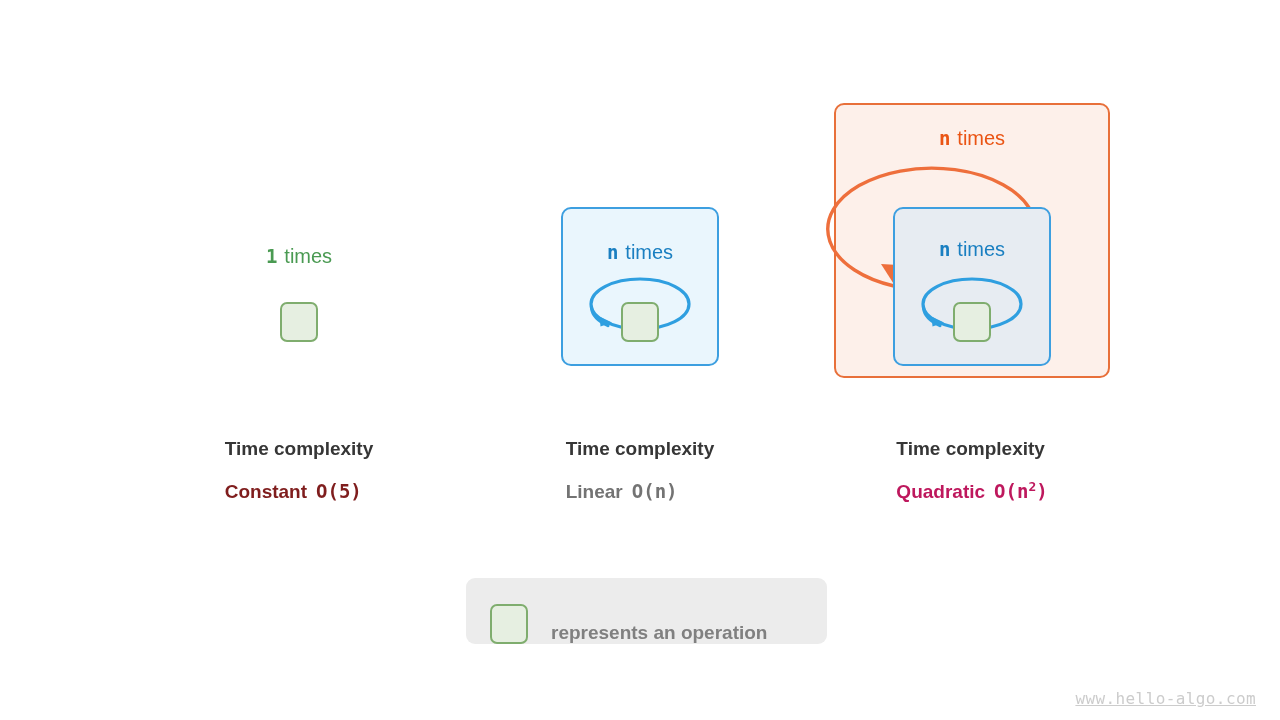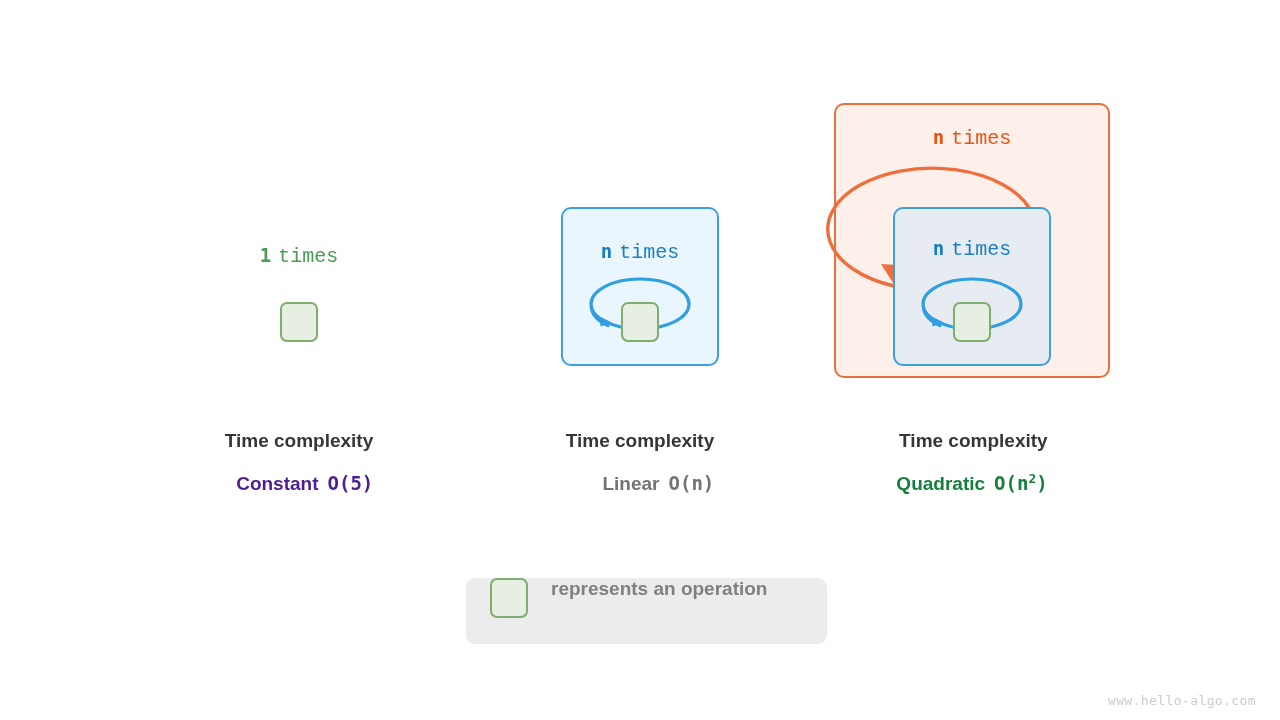--- a/index.html
+++ b/index.html
@@ -61,44 +61,45 @@
     white-space: nowrap;
     transform: translateX(-50%);
     line-height: 1;
   }
   .times-label .cnt {
     font-family: "DejaVu Sans Mono", "Liberation Mono", monospace;
     font-weight: bold;
     font-size: 19px;
   }
   .times-label .word {
-    font-family: Liberation Mono, monospace;
+    font-family: Liberation Sans, sans-serif;
     font-size: 20px;
     margin-left: 7px;
   }
   .c-green { color: #4a9a52; }
   .c-blue  { color: #1a7fc1; }
   .c-orange{ color: #ea5413; }
 
   
   .loop-svg {
     position: absolute;
     overflow: visible;
     pointer-events: none;
   }
   .loop-blue-under { z-index: 2; }
   .loop-blue-over  { z-index: 8; }
   .loop-orange     { z-index: 3; }
 
   
   .caption {
     position: absolute;
-    text-align: right;
+    text-align: left;
     transform: translateX(-50%);
     white-space: nowrap;
+    margin-top: 8px;
   }
   .caption .title {
     font-family: "Liberation Sans", sans-serif;
     font-weight: bold;
     font-size: 19px;
     color: #363636;
     line-height: 1;
   }
   .caption .value {
     margin-top: 24px;
@@ -114,35 +115,35 @@
     font-family: "DejaVu Sans Mono", "Liberation Mono", monospace;
     font-weight: bold;
     font-size: 19px;
     margin-left: 9px;
   }
   .caption .value .bigo sup {
     font-size: 0.68em;
     vertical-align: super;
     line-height: 0;
   }
-  .v-green  { color: #4c1d95; }
+  .v-green  { color: #7f1d1d; }
   .v-blue   { color: #737373; }
-  .v-orange { color: #15803d; }
+  .v-orange { color: #be185d; }
 
   
   .legend {
     position: absolute;
     left: 466px;
     top: 578px;
     width: 361px;
     height: 66px;
     background: #ececec;
     border-radius: 9px;
     display: flex;
-    align-items: flex-start;
+    align-items: flex-end;
   }
   .legend-swatch {
     width: 38px;
     height: 40px;
     margin-left: 24px;
     box-sizing: border-box;
     background: #e6efe1;
     border: 2px solid #7fad6e;
     border-radius: 7px;
     flex: none;
@@ -154,23 +155,24 @@
     font-size: 19px;
     color: #808080;
   }
 
   
   .watermark {
     position: absolute;
     right: 24px;
     bottom: 12px;
     font-family: "DejaVu Sans Mono", "Liberation Mono", monospace;
-    font-size: 13px;
+    font-size: 16px;
     color: #cccccc;
     letter-spacing: 0.4px;
+    text-decoration: underline;
   }
 </style>
 </head>
 <body>
 
 <div class="stage">
 
   <div class="abs">
 
     <div class="times-label" style="left:299px; top:246px;">

